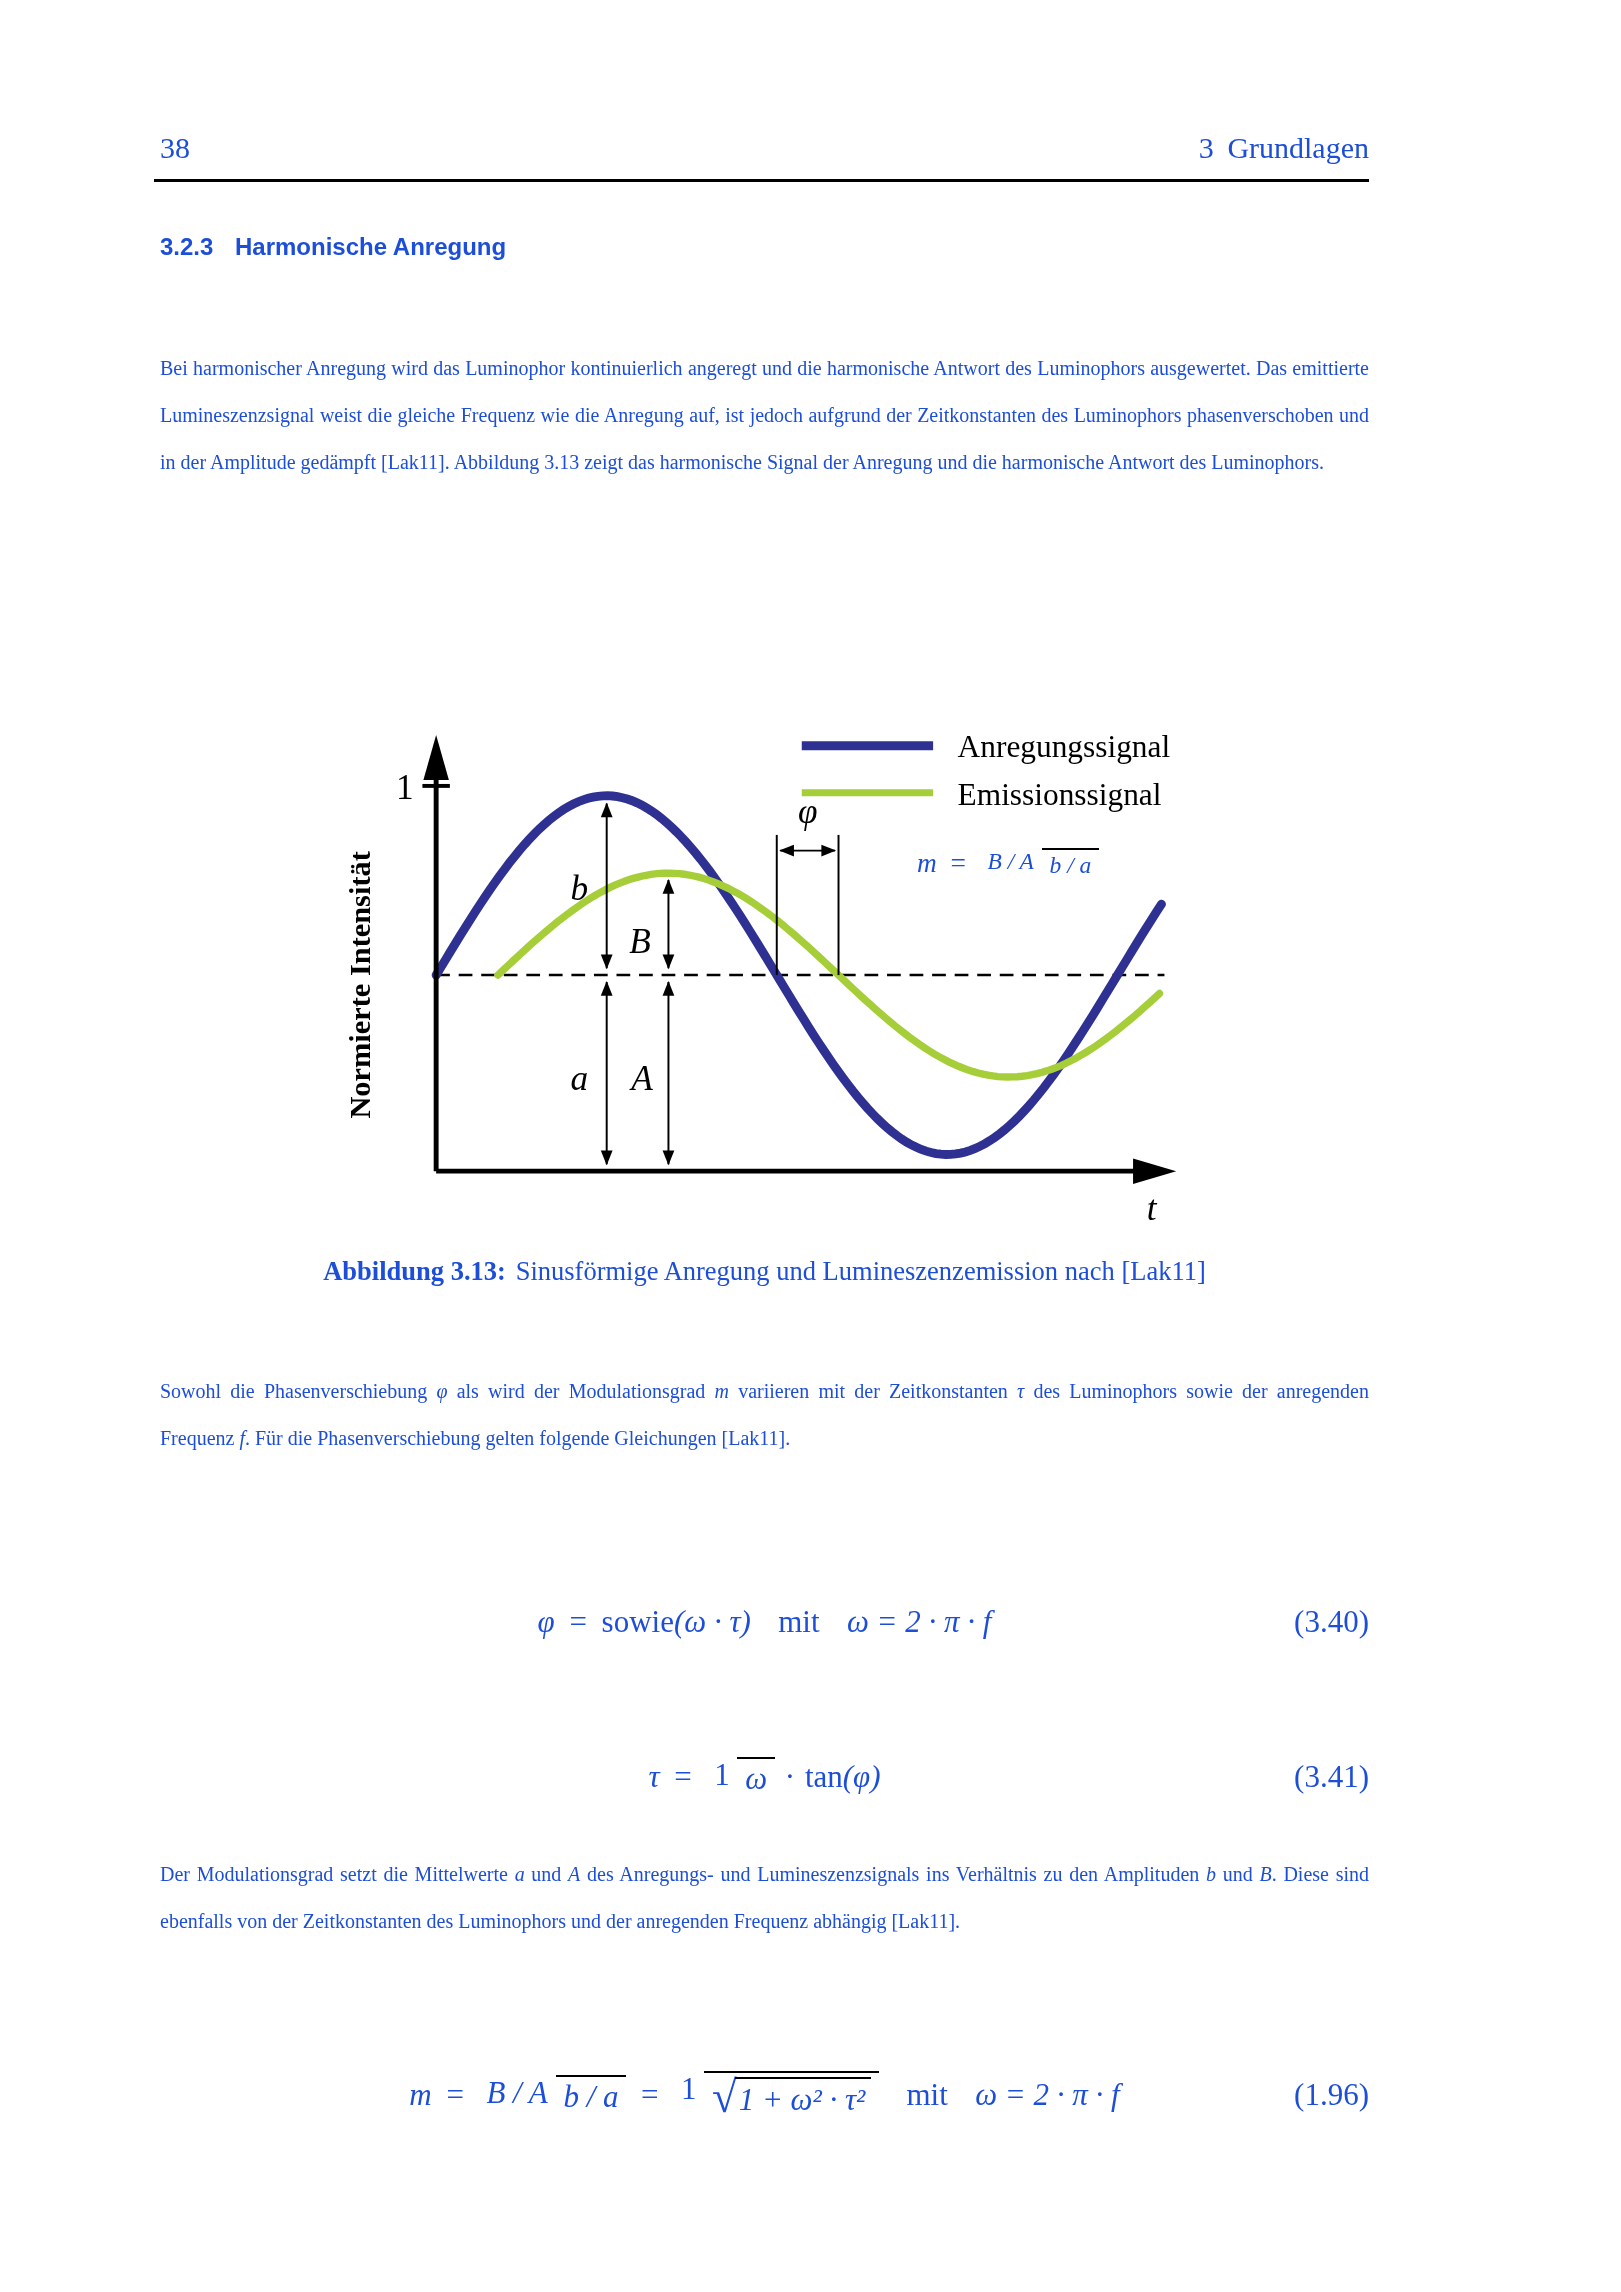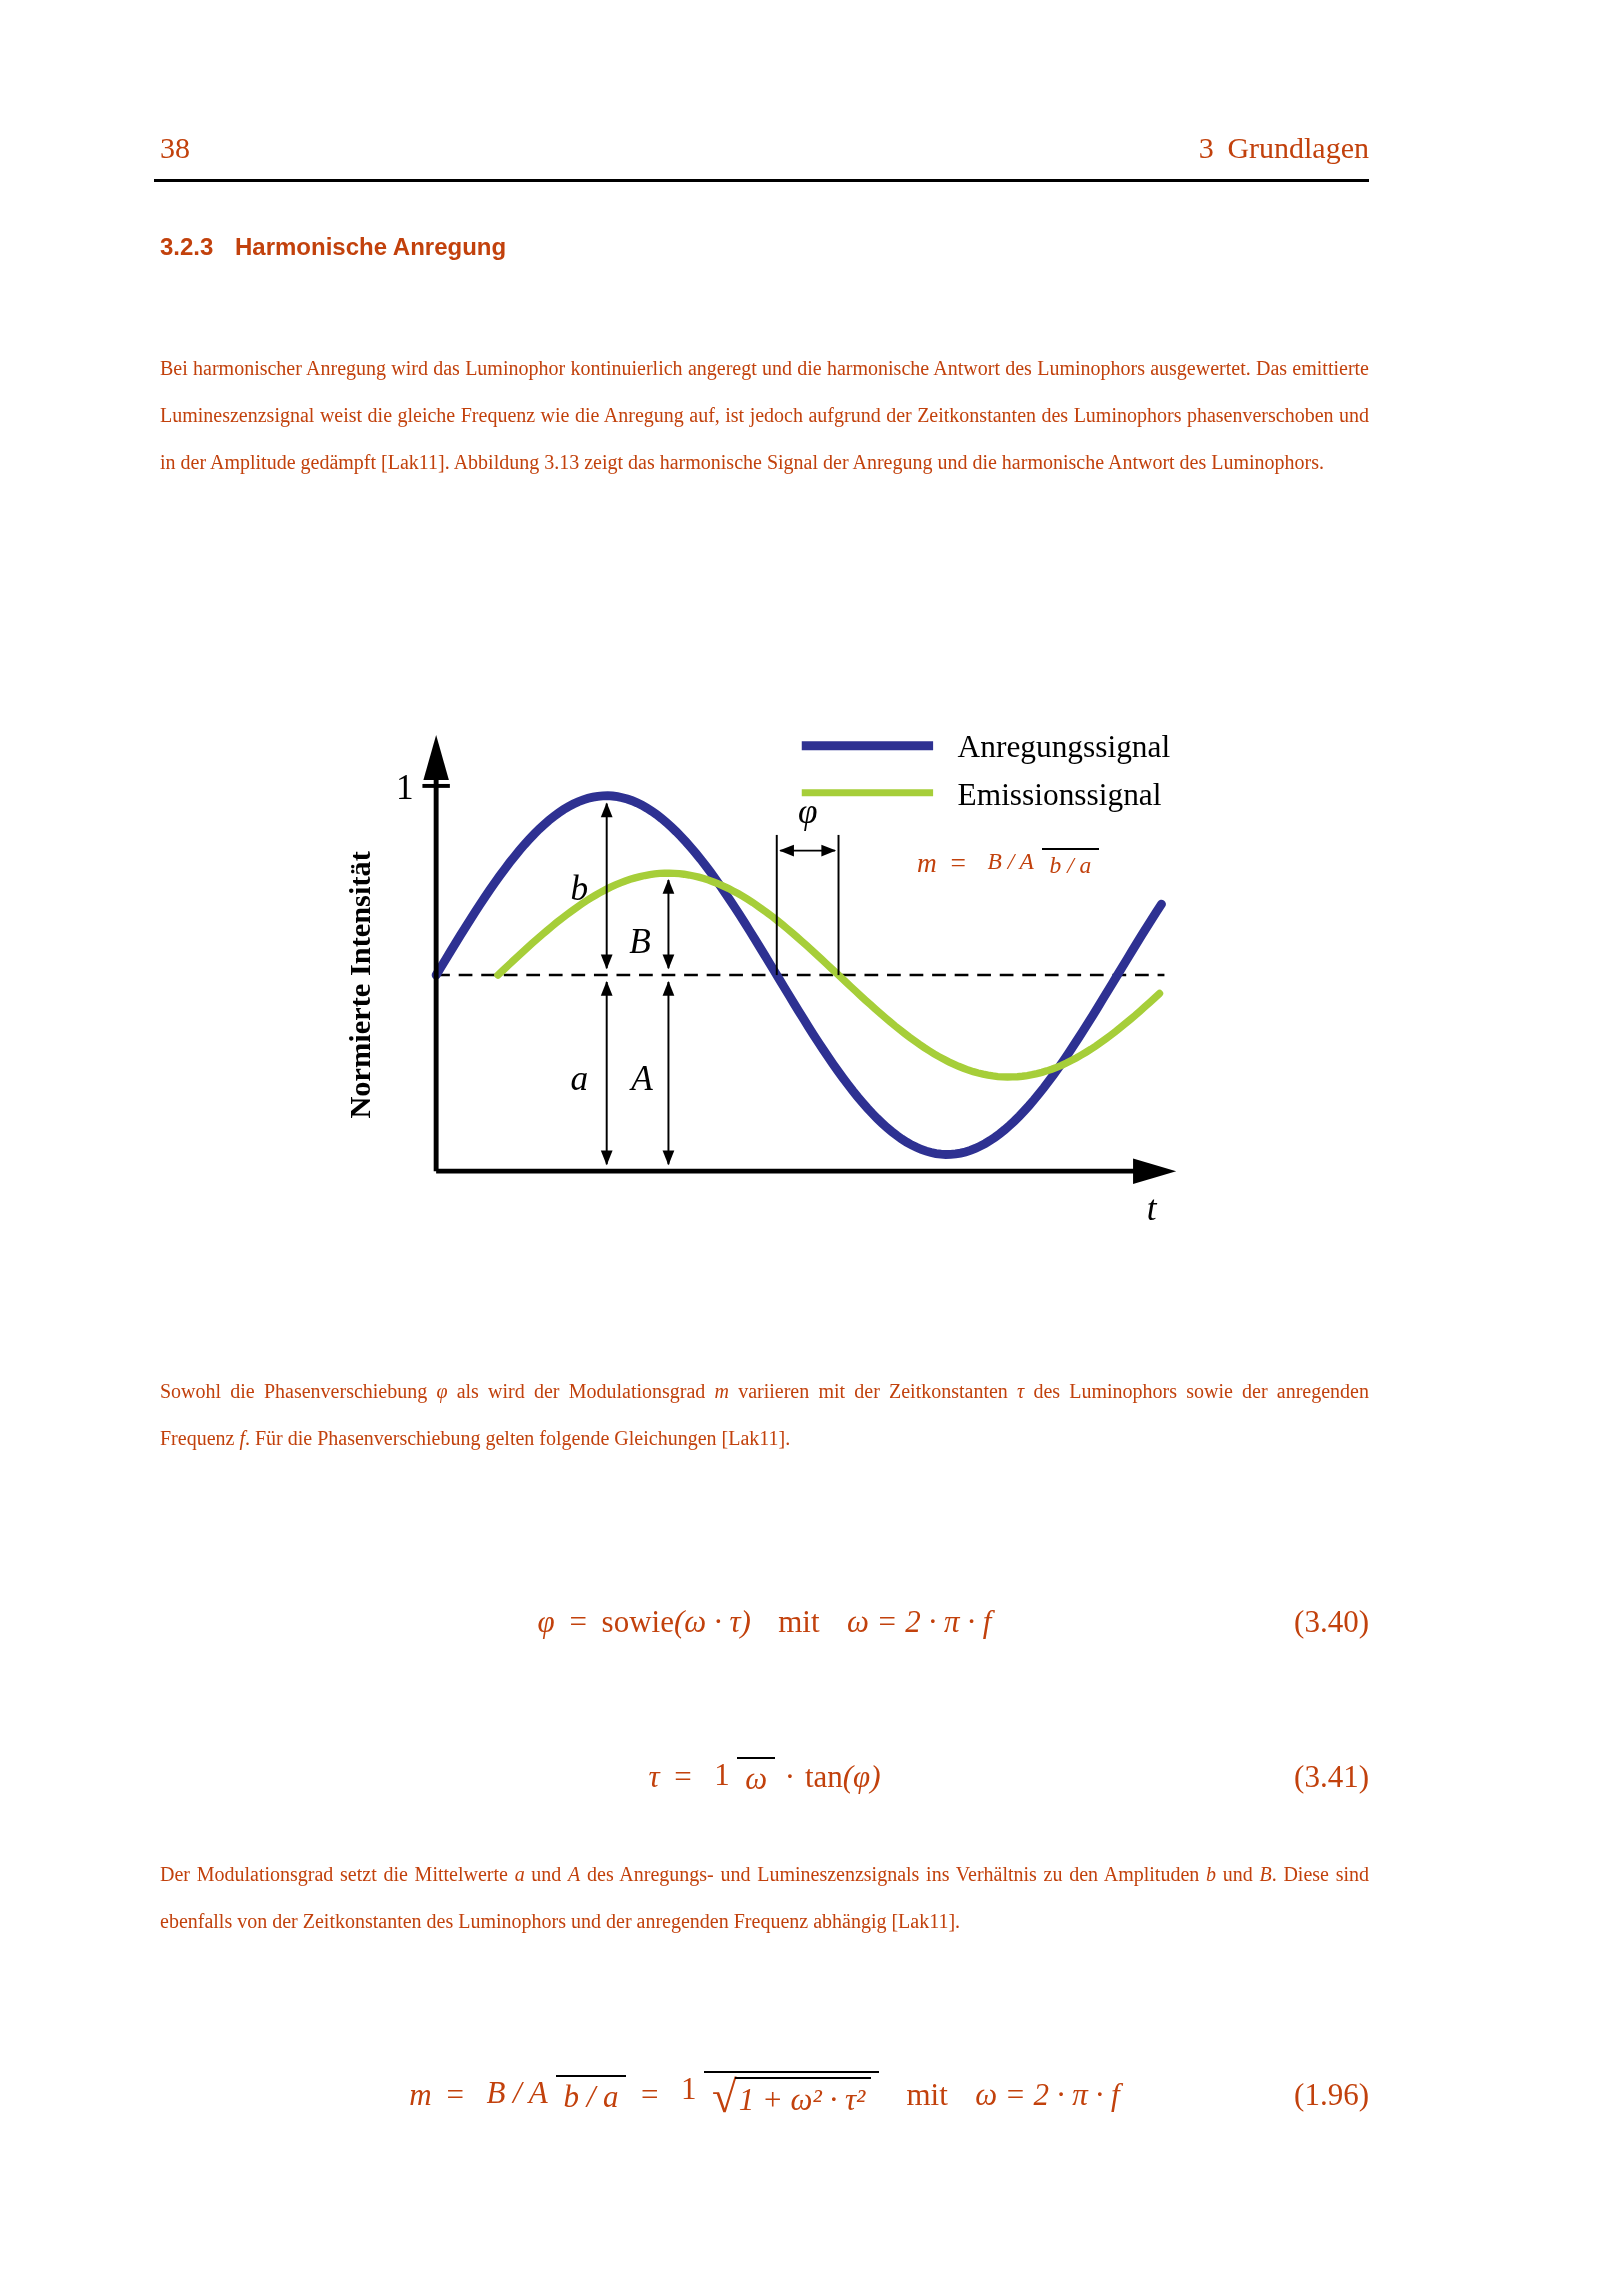--- a/index.html
+++ b/index.html
@@ -1,18 +1,18 @@
 <!DOCTYPE html>
 <html><head>
 <meta charset="utf-8">
 <style>
   html,body { margin:0; padding:0; background:#ffffff; }
   .page {
     position:relative; width:1621px; height:2293px; background:#ffffff;
-    font-family:"Liberation Serif", serif; color:#c2410c; overflow:hidden;
+    font-family:"Liberation Serif", serif; color:#1d4ed8; overflow:hidden;
   }
   
   .pagehead {
     position:absolute; top:131px; left:160px; width:1209px;
     display:flex; justify-content:space-between; font-size:30px;
   }
   .chap span { margin-left:13.7px; }
   .headrule { position:absolute; top:179px; left:154px; width:1215px; height:2.5px; background:#000; }
   
   .sechead {
@@ -129,20 +129,23 @@
     <div class="figeq">
       <span class="it">m</span>
       <span class="rel">=</span>
       <span class="frac">
         <span class="num">B / A</span>
         <span class="den">b / a</span>
       </span>
     </div>
   </div>
 
+  <p class="caption">
+    <b>Abbildung 3.13:</b><span>Sinusförmige Anregung und Lumineszenzemission nach [Lak11]</span>
+  </p>
 
   <p class="body p2"><span>Sowohl die Phasenverschiebung </span><span class="var">φ</span><span> als wird der Modulationsgrad </span><span class="var">m</span><span> variieren mit der Zeitkonstanten </span><span class="var">τ</span><span> des Luminophors sowie der anregenden Frequenz </span><span class="var">f</span><span>. Für die Phasenverschiebung gelten folgende Gleichungen [Lak11].</span></p>
 
   <div class="eqrow eq340">
     <span class="it">φ</span>
     <span class="rel">=</span>
     <span class="rm">sowie</span>
     <span class="it">(ω · τ)</span>
     <span class="mit">mit</span>
     <span class="it">ω = 2 · π · f</span>

